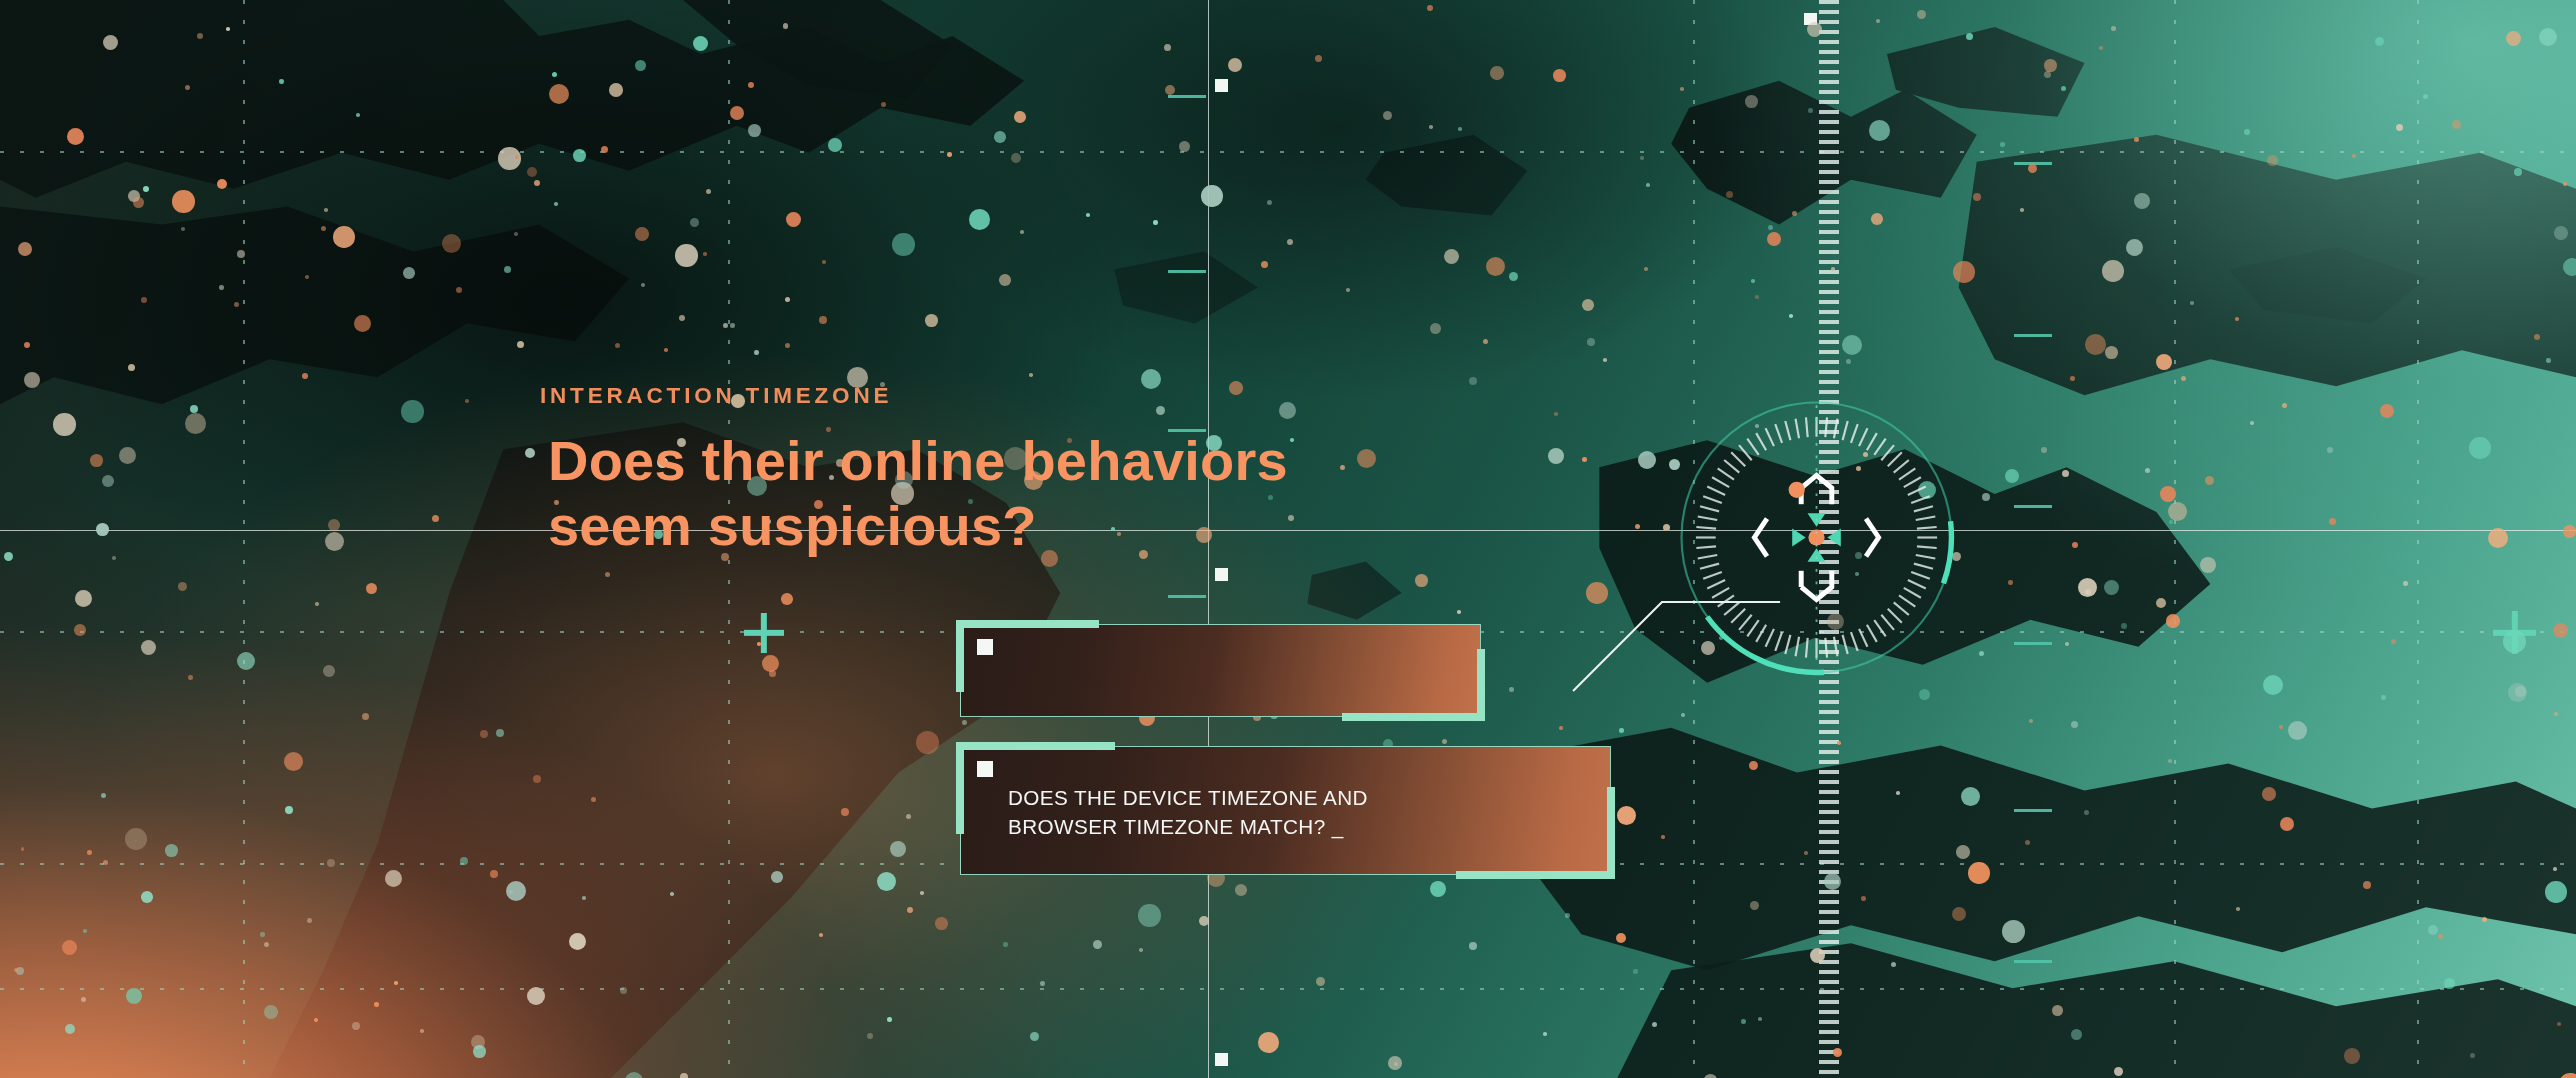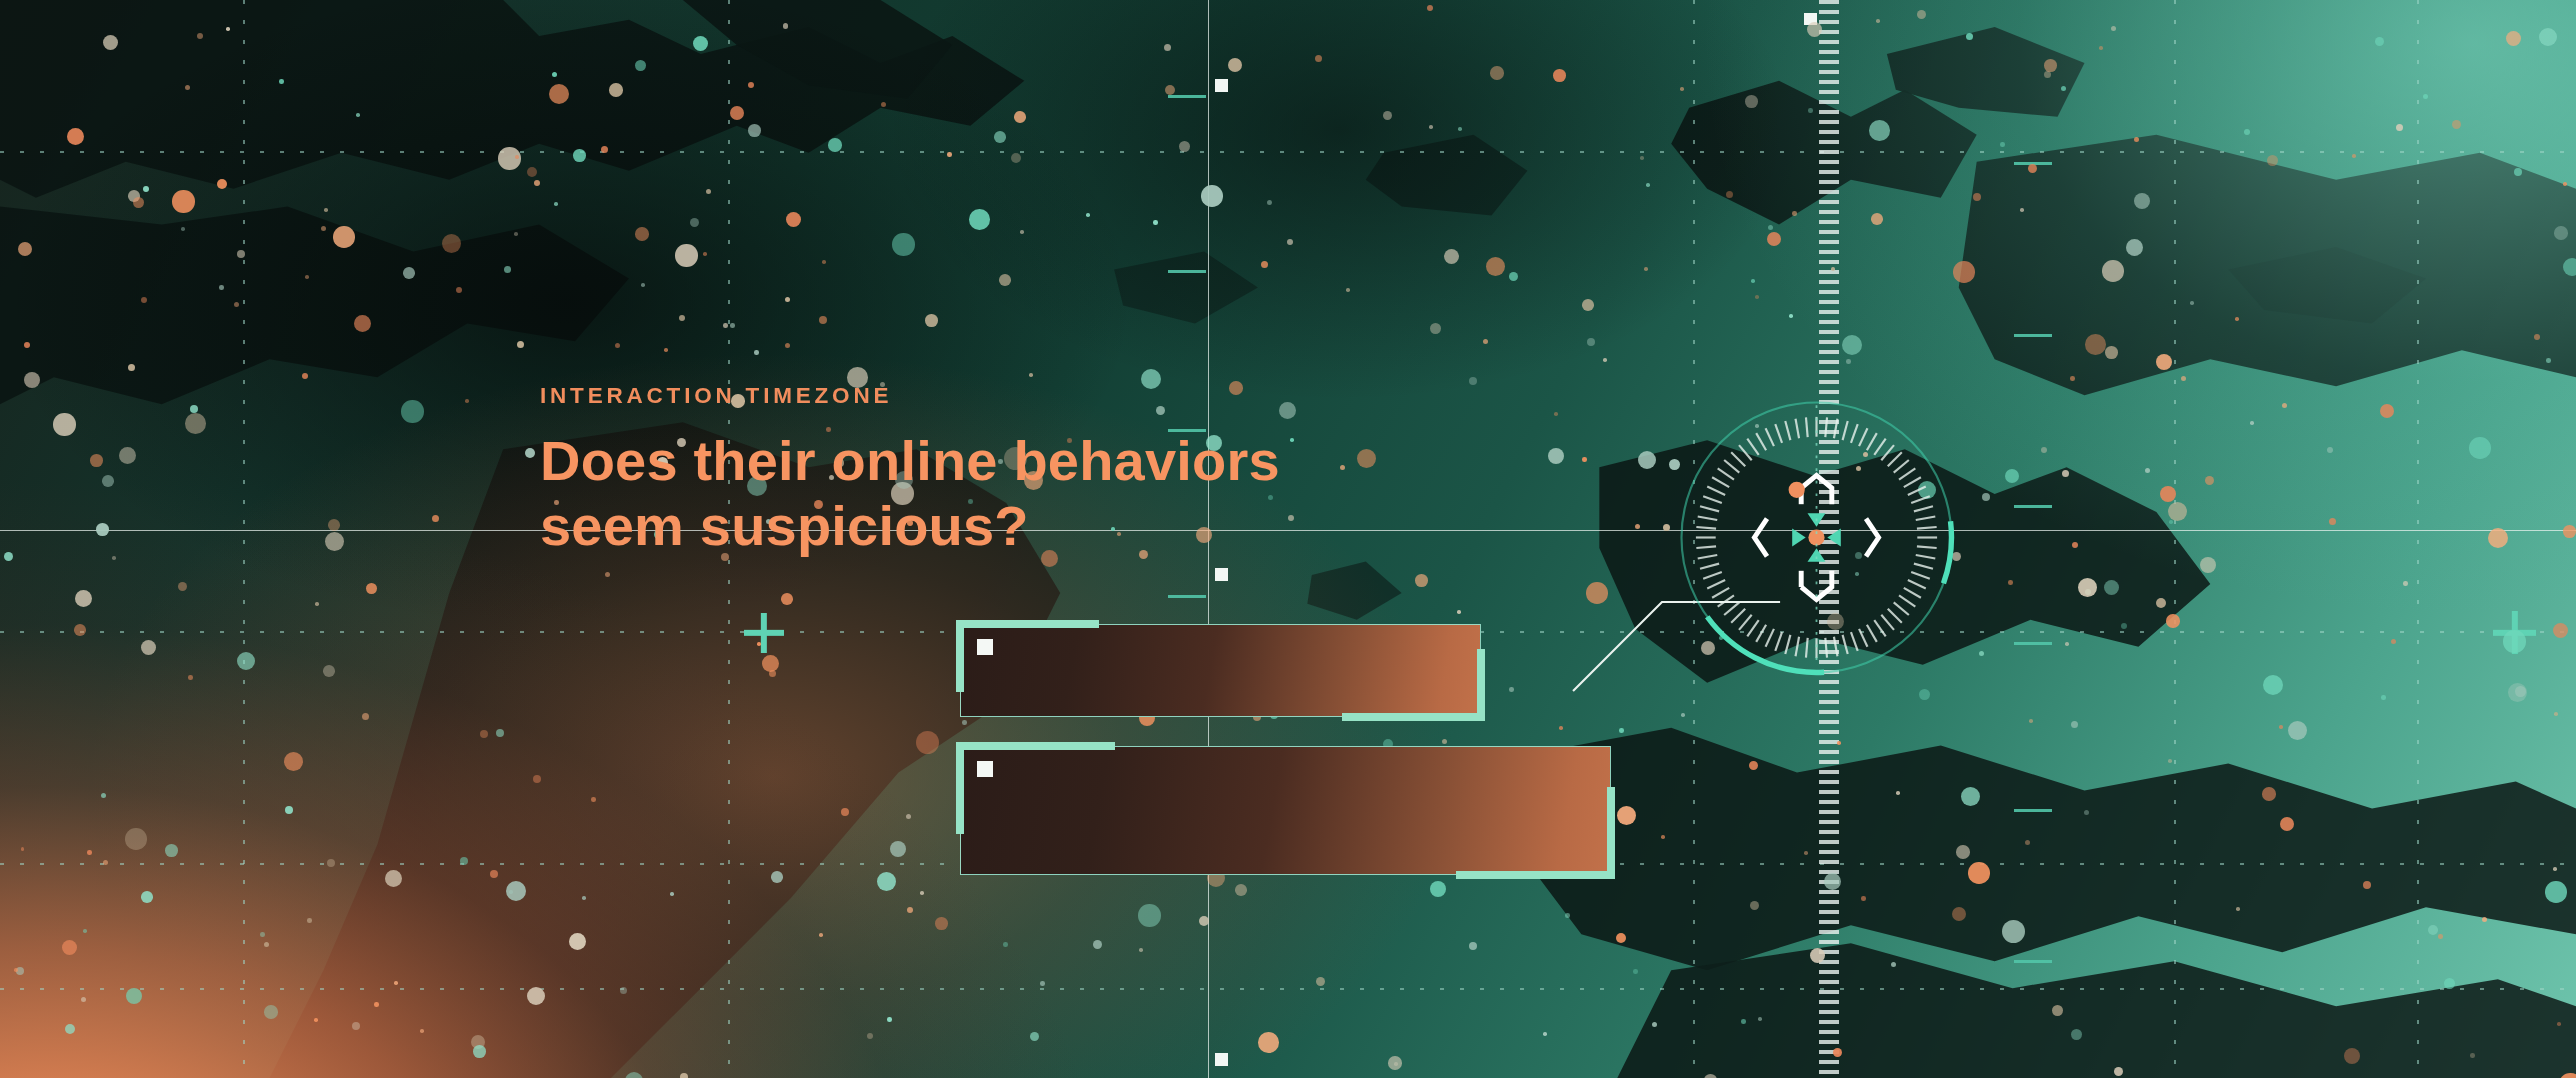--- a/index.html
+++ b/index.html
@@ -99,21 +99,21 @@
   .plus .vb{top:0;left:50%;width:6.3px;height:100%;transform:translateX(-50%);}
 
   
   #text-block{position:absolute;left:540px;top:385px;z-index:6;}
   #eyebrow{
     color:#f18d5d;font-size:22.5px;font-weight:700;letter-spacing:3.8px;
     margin:0 0 20px 0;line-height:1;
   }
   #headline{
     color:#f79461;font-size:56px;font-weight:700;line-height:1.17;
-    margin:0;letter-spacing:0.2px;max-width:809px;
+    margin:8px;letter-spacing:0.2px;max-width:809px;
   }
 
   
   #cards{position:absolute;left:960px;top:624px;z-index:7;}
   .card{
     position:relative;
     margin-bottom:29px;
     border:1.4px solid rgba(151,226,205,.92);
     background:linear-gradient(100deg,
       #2b1c18 0%,
@@ -807,18 +807,20 @@
       <span class="acc acc-br-h"></span>
       <span class="acc acc-br-v"></span>
     </div>
 
     <div class="card" id="card-2">
       <span class="chip"></span>
       <span class="acc acc-tl-h"></span>
       <span class="acc acc-tl-v"></span>
       <span class="acc acc-br-h"></span>
       <span class="acc acc-br-v"></span>
+      <span class="ctext">DOES THE DEVICE TIMEZONE AND
+BROWSER TIMEZONE MATCH? _</span>
     </div>
 
 
   </div>
 </div>
 
 
 </body></html>

